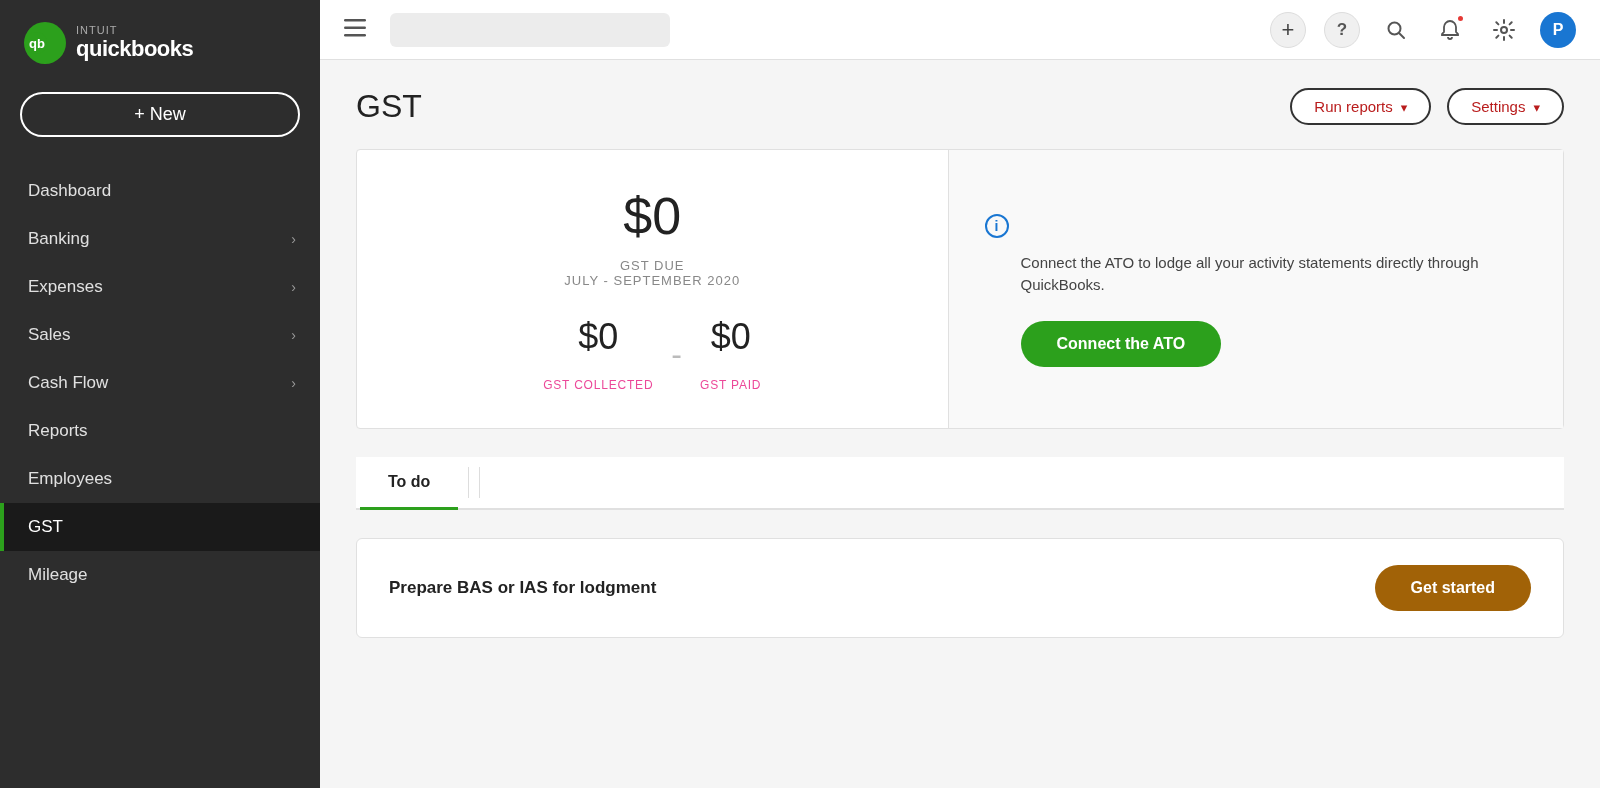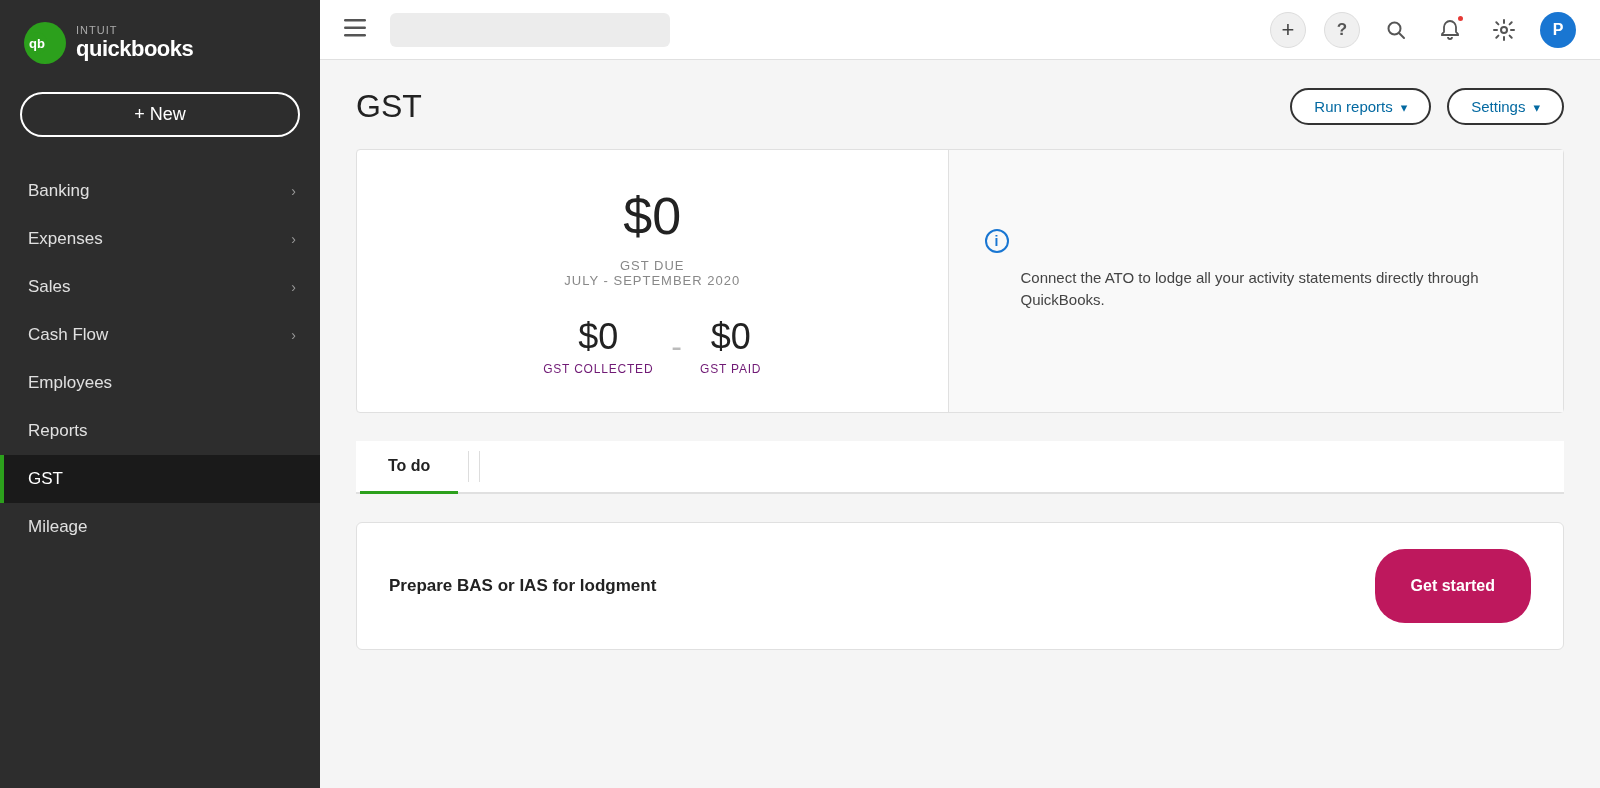--- a/index.html
+++ b/index.html
@@ -143,21 +143,21 @@
     }
     .action-btn {
       border: 2px solid #333;
       border-radius: 30px;
       background: #fff;
       font-size: 15px;
       font-weight: 500;
       padding: 8px 22px;
       cursor: pointer;
       display: flex; align-items: flex-end; gap: 8px;
-      color: #0369a1;
+      color: #b91c1c;
     }
 
     
     .gst-summary {
       display: flex;
       background: #fff;
       border: 1px solid #e0e0e0;
       border-radius: 4px;
       margin-bottom: 28px;
     }
@@ -186,23 +186,23 @@
     .gst-col {
       text-align: center;
     }
     .gst-col-amount {
       font-size: 36px;
       font-weight: 300;
       color: #222;
     }
     .gst-col-label {
       font-size: 12px;
-      color: #701a75;
+      color: #ec4899;
       letter-spacing: 0.8px;
-      margin-top: 4px;
+      margin-top: 20px;
     }
     .gst-dash {
       font-size: 32px; color: #bbb;
     }
     .gst-info-section {
       flex: 1;
       padding: 32px 36px;
       display: flex; flex-direction: column; justify-content: center;
       background: #f9f9f9;
     }
@@ -282,27 +282,27 @@
     .todo-item {
       display: flex; align-items: center; justify-content: space-between;
       padding: 26px 32px;
     }
     .todo-item-label {
       font-size: 17px;
       font-weight: 600;
       color: #222;
     }
     .get-started-btn {
-      background: #be185d;
+      background: #a16207;
       color: #fff;
       border: none;
       border-radius: 30px;
       font-size: 16px;
       font-weight: 700;
-      padding: 28px 36px;
+      padding: 14px 36px;
       cursor: pointer;
     }
   </style>
 </head>
 <body>
 
 <aside class="sidebar">
   <div class="sidebar-logo">
     <div class="logo-icon">
       <svg width="24" height="24" viewBox="0 0 24 24" fill="none">
@@ -315,40 +315,43 @@
       <span class="logo-quickbooks">quickbooks</span>
     </div>
   </div>
 
   <button class="new-btn">
     <span>+ New</span>
   </button>
 
   <nav>
     <div class="nav-item">
+      <span>Dashboard</span>
+    </div>
+    <div class="nav-item">
       <span>Banking</span>
       <span class="chevron">›</span>
     </div>
     <div class="nav-item">
       <span>Expenses</span>
       <span class="chevron">›</span>
     </div>
     <div class="nav-item">
       <span>Sales</span>
       <span class="chevron">›</span>
     </div>
     <div class="nav-item">
       <span>Cash Flow</span>
       <span class="chevron">›</span>
     </div>
     <div class="nav-item">
+      <span>Reports</span>
+    </div>
+    <div class="nav-item">
       <span>Employees</span>
-    </div>
-    <div class="nav-item">
-      <span>Reports</span>
     </div>
     <div class="nav-item active">
       <span>GST</span>
     </div>
     <div class="nav-item">
       <span>Mileage</span>
     </div>
   </nav>
 </aside>
 
@@ -430,20 +433,23 @@
             <div class="gst-col-label">GST PAID</div>
           </div>
         </div>
       </div>
 
       <div class="gst-info-section">
         <div class="info-heading-row">
           <div class="info-icon">i</div>
         </div>
         <p class="info-body">Connect the ATO to lodge all your activity statements directly through QuickBooks.</p>
+        <button class="connect-btn">
+          <span>Connect the ATO</span>
+        </button>
       </div>
     </div>
 
     <div class="tabs-bar">
       <div class="tab active">
         <span>To do</span>
       </div>
       <div class="tab-divider"></div>
       <div class="tab-divider"></div>
     </div>

